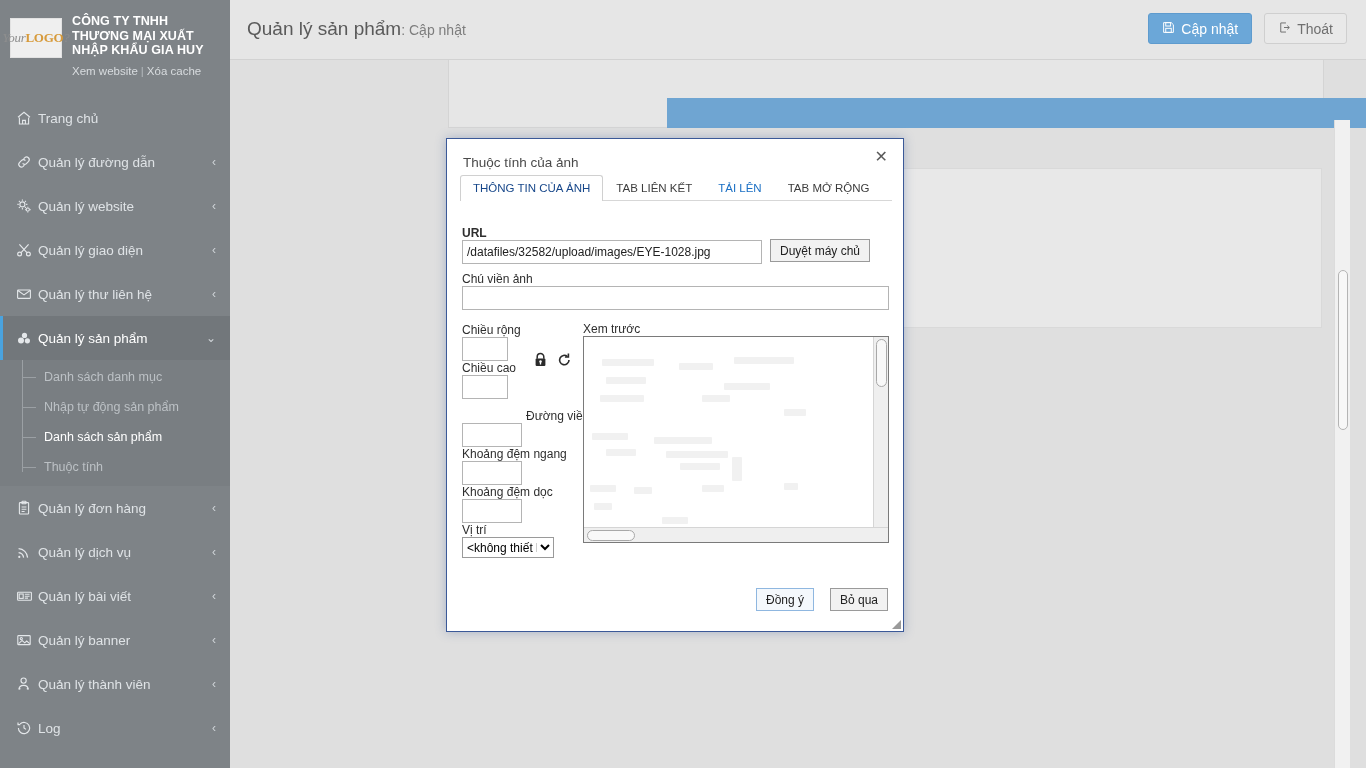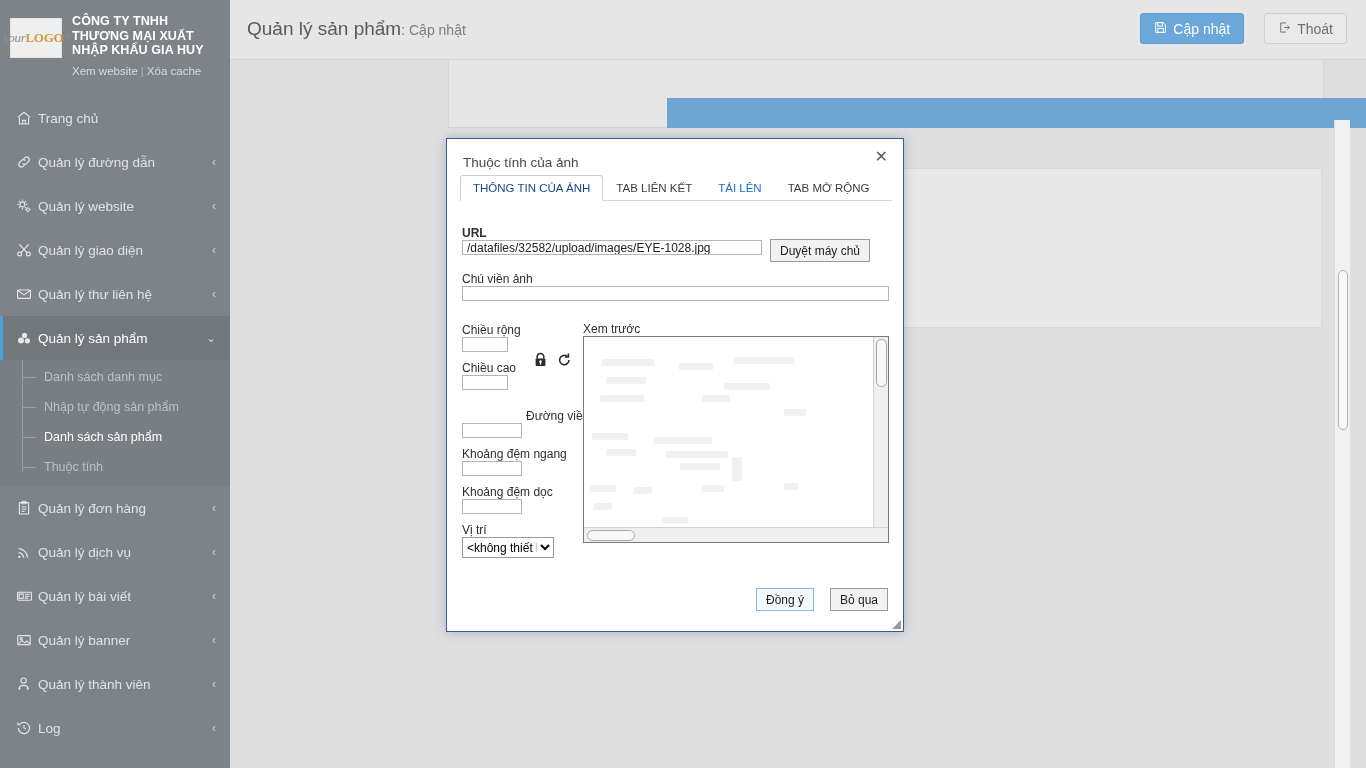--- a/index.html
+++ b/index.html
@@ -113,21 +113,21 @@
     background: #e6e6e6;
     border-bottom: 1px solid #d2d2d2;
   }
   #page-title {
     position: absolute; left: 17px; top: 18px;
     font-size: 19px; color: #5a5a5a;
   }
   #page-title .sub { font-size: 14px; color: #7d7d7d; }
   #topbar-actions {
     position: absolute; right: 19px; top: 13px;
-    display: flex; gap: 20px; margin-left: 24px;
+    display: flex; gap: 12px; margin-left: 24px;
   }
   .btn-primary {
     background: #6ba7d8; color: #fff;
     border: 1px solid #5e9bce;
     font-size: 14px; padding: 7px 13px;
     border-radius: 3px; cursor: pointer;
     display: inline-flex; align-items: center; gap: 6px;
     line-height: 1;
   }
   .btn-ghost {
@@ -247,21 +247,21 @@
 
   .lbl-bold {
     font-size: 12px; color: #2e2e2e; font-weight: bold;
   }
   .lbl-norm {
     font-size: 12px; color: #2e2e2e;
   }
   .inp {
     border: 1px solid #b4b4b4; background: #fff;
     font-size: 12px; color: #222;
-    padding: 3px 4px; height: 15px;
+    padding: 3px 4px; height: 24px;
     font-family: "Liberation Sans", sans-serif;
   }
   .btn-dlg {
     background: #f2f2f2; border: 1px solid #9a9a9a;
     font-size: 12px; color: #222; cursor: pointer;
     padding: 4px 9px; height: 23px;
     font-family: "Liberation Sans", sans-serif;
   }
   .btn-dlg.primary { border-color: #8fb7e0; background: #f4f8fc; }
 

